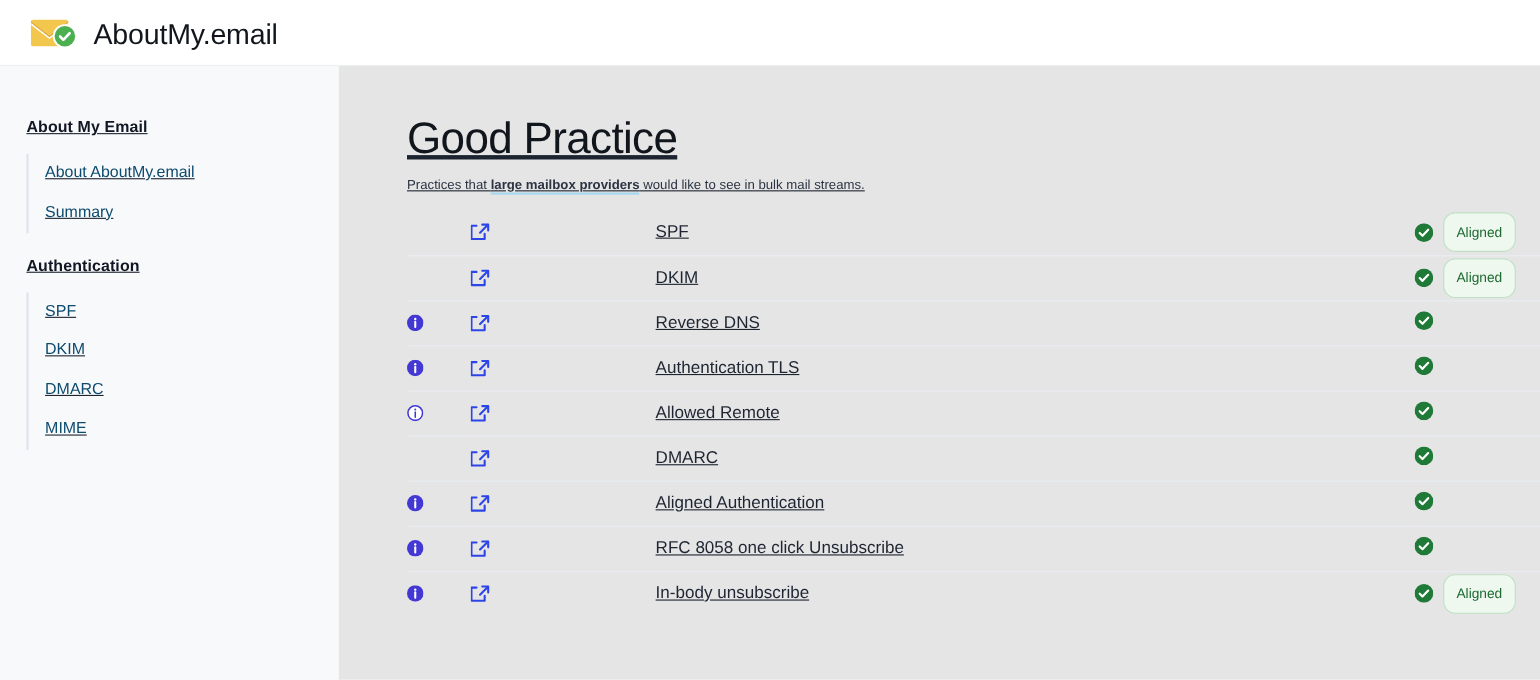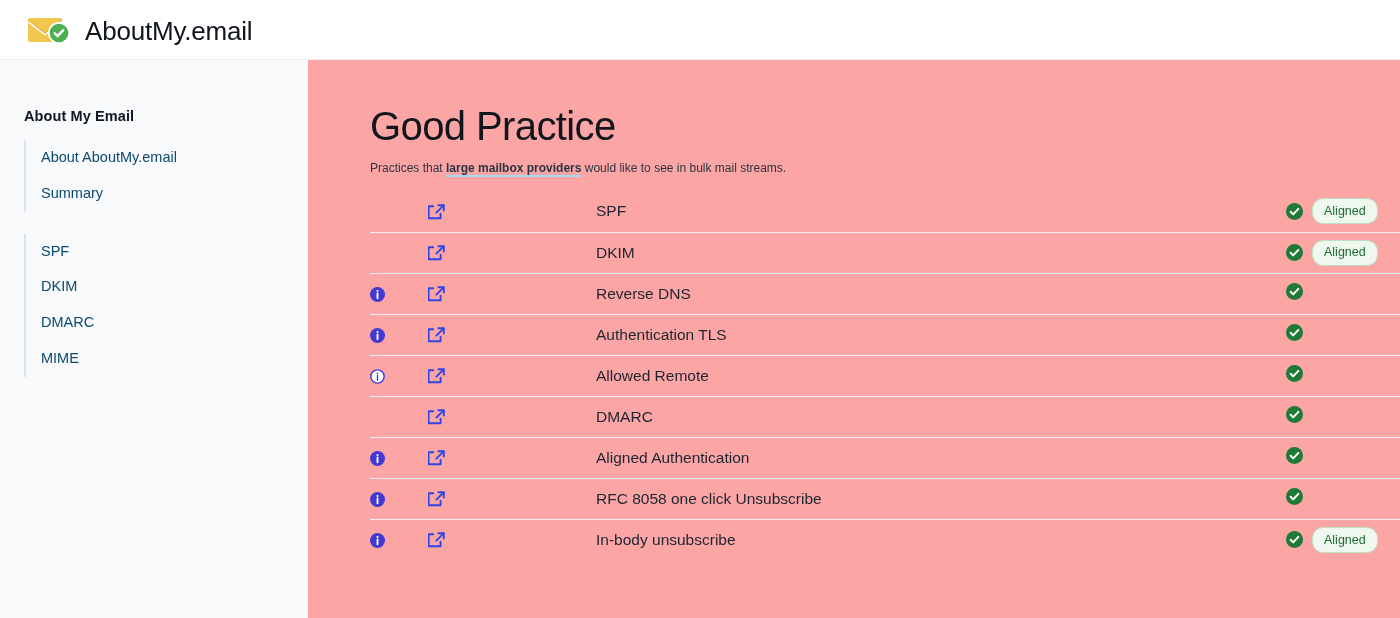--- a/index.html
+++ b/index.html
@@ -47,20 +47,21 @@
     letter-spacing: -0.2px;
     color: #11161d;
     white-space: nowrap;
   }
 
   
   .shell {
     display: flex;
     height: 558px;
     align-items: stretch;
+    text-decoration: underline;
   }
 
   
   .sidebar {
     width: 308px;
     flex: 0 0 308px;
     background: #f8f9fb;
     padding: 48px 0 20px 0;
     overflow: hidden;
   }
@@ -88,21 +89,21 @@
     padding: 7px 0 7px 15px;
     line-height: 1.5;
     white-space: nowrap;
   }
   .nav-group + .nav-group { margin-top: 22px; }
   .nav-group .nav-items { margin-bottom: 0; }
 
   
   .main {
     flex: 1 1 auto;
-    background: #fca5a5;
+    background: #e5e5e5;
     padding: 44px 0 0 62px;
     overflow: hidden;
   }
   .page-title {
     font-size: 40px;
     font-weight: 400;
     letter-spacing: -0.6px;
     color: #11161d;
     line-height: 1.12;
     margin-bottom: 11px;
@@ -164,21 +165,21 @@
 
   .status-wrap {
     display: inline-flex;
     align-items: center;
     gap: 9px;
   }
 
   .badge {
     display: inline-flex;
     align-items: center;
-    height: 26px;
+    height: 36px;
     padding: 0 11px;
     border-radius: 11px;
     background: #eef8ef;
     border: 1px solid #bfe0c4;
     color: #1e6b32;
     font-size: 12.5px;
     line-height: 1;
     white-space: nowrap;
   }
 
@@ -211,20 +212,21 @@
         <ul class="nav-items">
           <li>
             <a class="nav-link" href="#">About AboutMy.email</a>
           </li>
           <li>
             <a class="nav-link" href="#">Summary</a>
           </li>
         </ul>
       </div>
       <div class="nav-group">
+        <div class="nav-heading">Authentication</div>
         <ul class="nav-items">
           <li>
             <a class="nav-link" href="#">SPF</a>
           </li>
           <li>
             <a class="nav-link" href="#">DKIM</a>
           </li>
           <li>
             <a class="nav-link" href="#">DMARC</a>
           </li>

